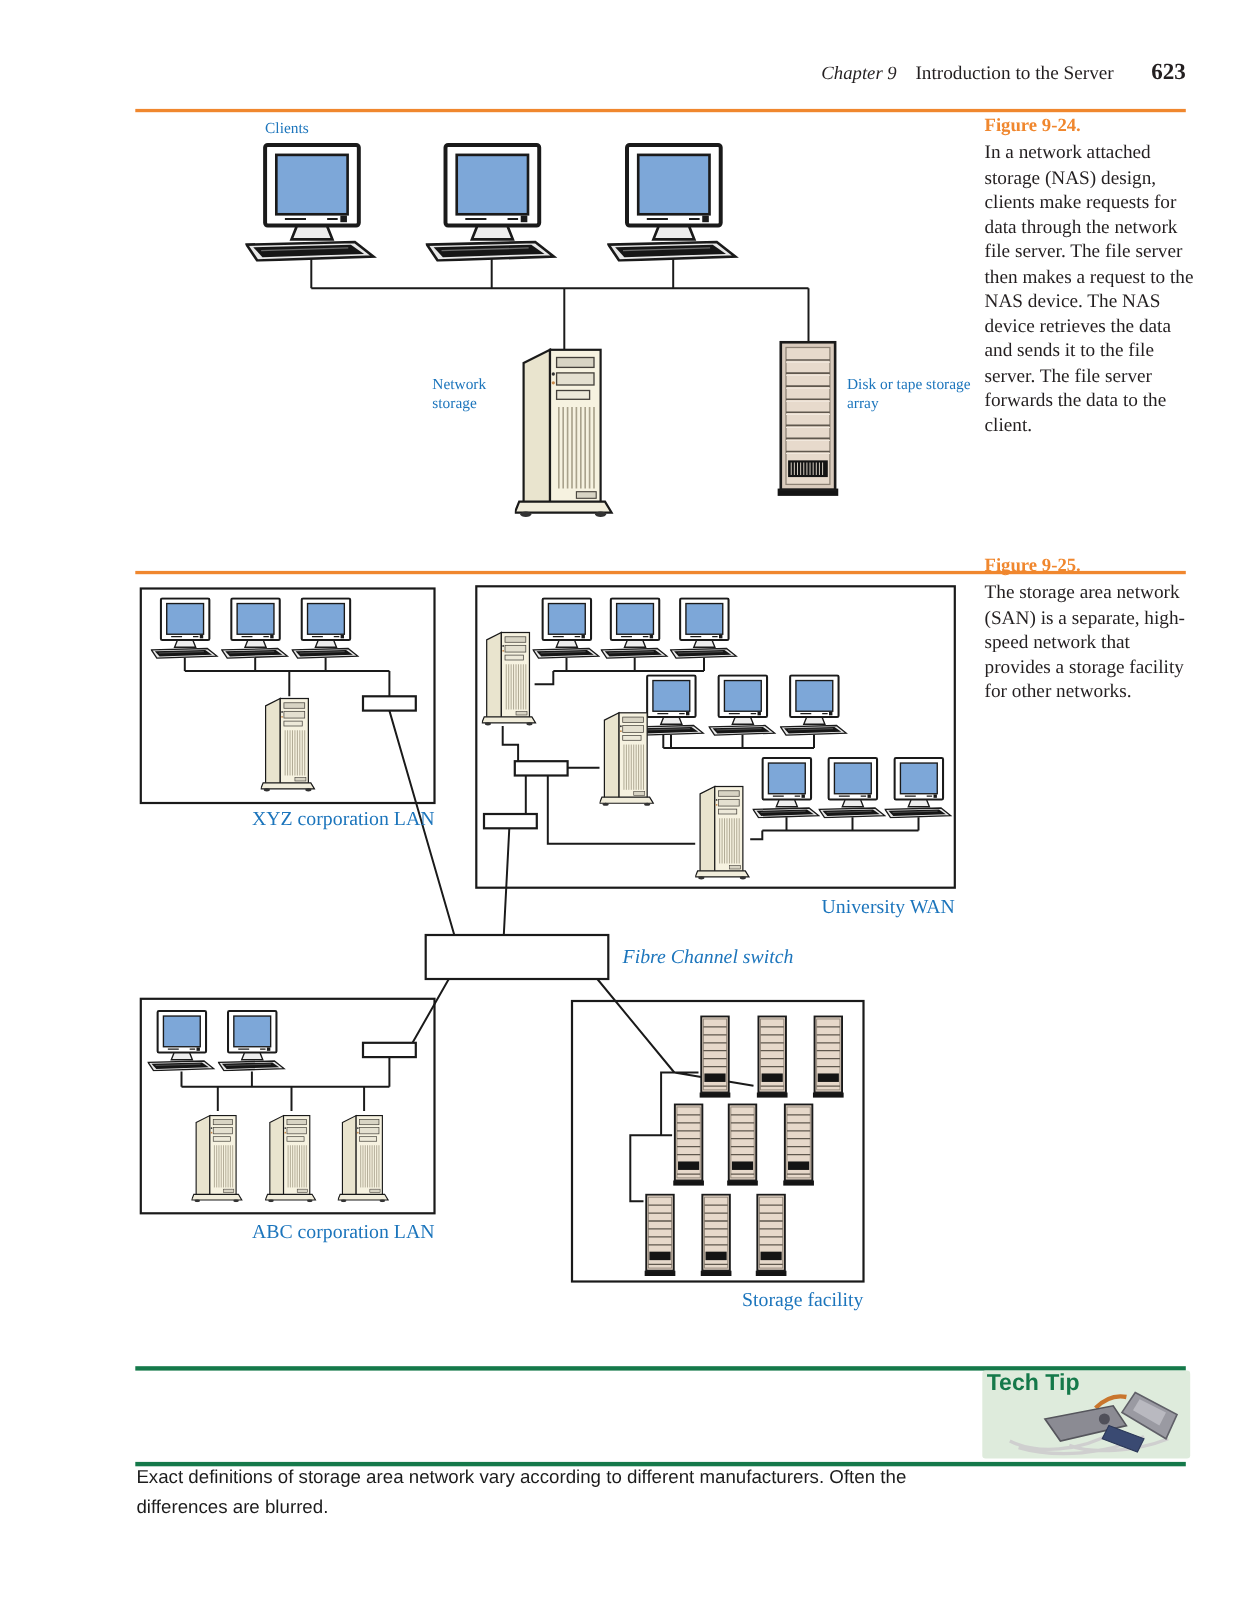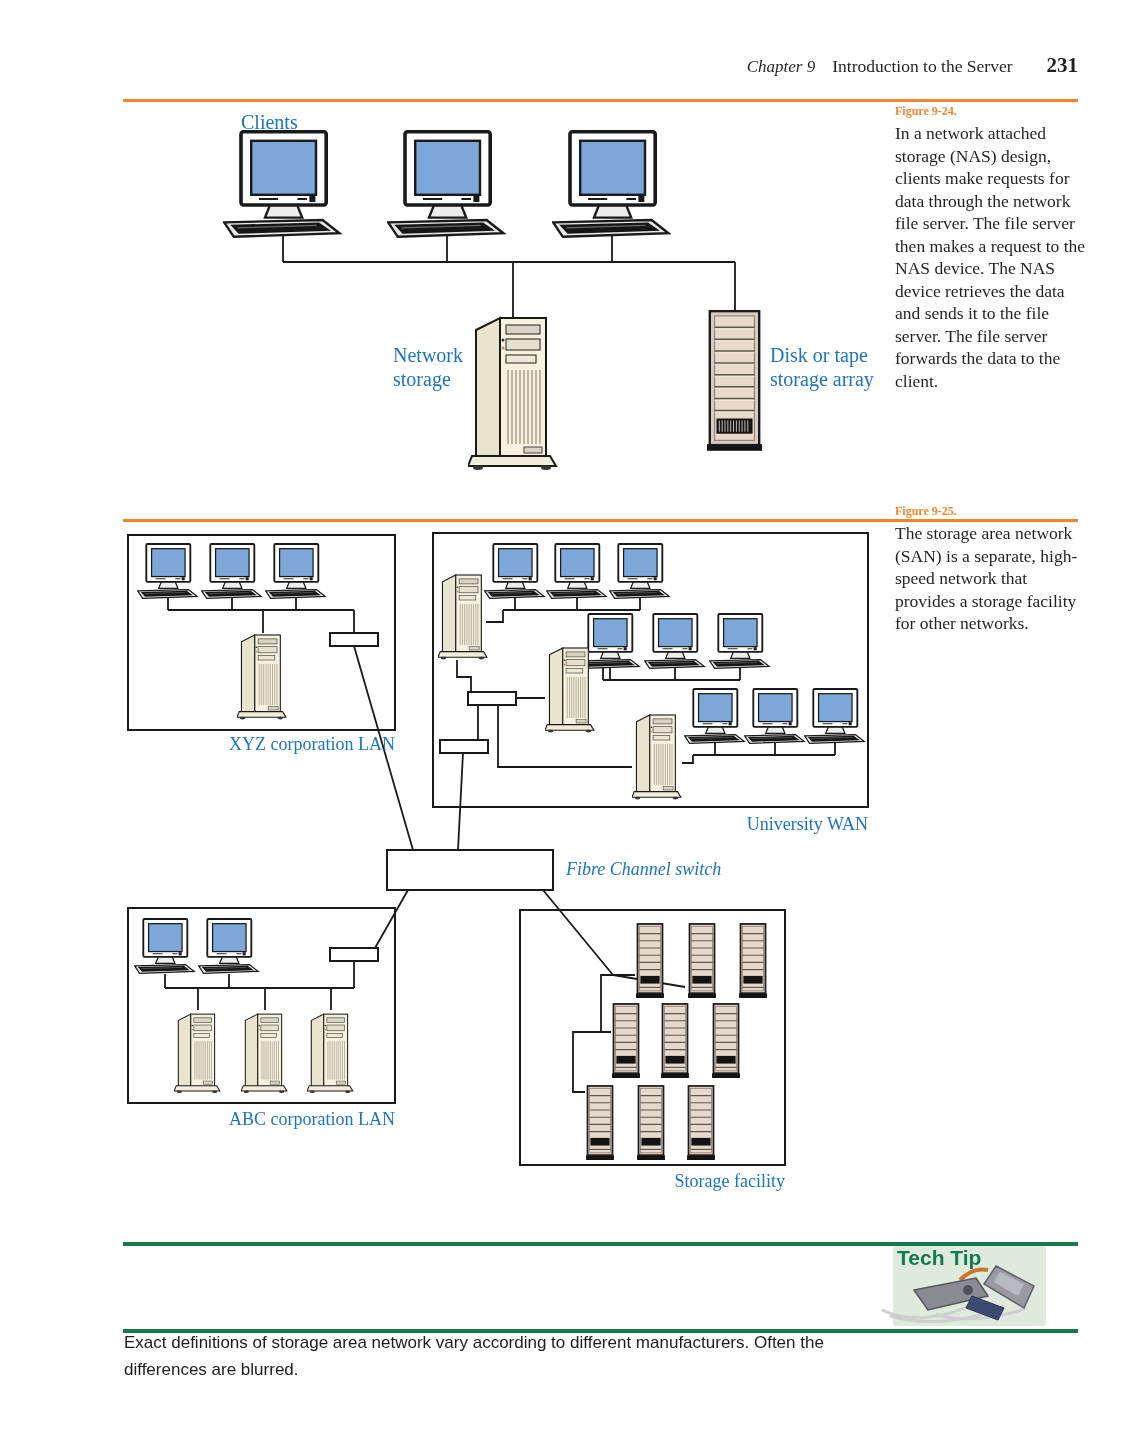--- a/index.html
+++ b/index.html
@@ -14,42 +14,42 @@
   .rule-orange{position:absolute;left:123px;width:955px;height:3px;background:#F0872E;}
   #rule1{top:99px}
   #rule2{top:519px}
   .rule-green{position:absolute;left:123px;width:955px;height:4px;background:#15794A;}
   #grule1{top:1242px}
   #grule2{top:1329px}
   
   .caption{position:absolute;left:895px;width:192px;}
   #cap24{top:104px}
   #cap25{top:504px}
-  .fig-title{color:#F0872E;font-size:12px;font-weight:bold;margin:0 0 3px 0;}
+  .fig-title{color:#F0872E;font-size:17px;font-weight:bold;margin:0 0 3px 0;}
   .fig-body{font-size:17.5px;line-height:22.5px;color:#231F20;margin:0;}
   
   .diagram{position:absolute;}
   #diag24{left:123px;top:100px;width:780px;height:410px;}
   #diag25{left:123px;top:525px;width:760px;height:680px;}
   .diagram svg{position:absolute;left:0;top:0;}
-  .dlabel{position:absolute;color:#1C75BC;font-size:20px;line-height:1.2;}
+  .dlabel{position:absolute;color:#1C75BC;font-size:14px;line-height:1.2;}
   .dlabel.big{font-size:18px;}
   .tc{text-align:right;}
   #lbl-clients{left:118px;top:10px;}
   #lbl-netserver{left:270px;top:243px;width:86px;}
   #lbl-storarr{left:647px;top:243px;width:122px;}
   #lbl-xyz{left:5px;top:209px;width:267px;}
   #lbl-univ{left:310px;top:289px;width:435px;}
   #lbl-fibre{left:443px;top:334px;font-style:italic;}
   #lbl-abc{left:5px;top:584px;width:267px;}
   #lbl-stor{left:397px;top:646px;width:265px;}
   
   .tech-text{position:absolute;left:124px;top:1312px;width:770px;
              font-family:"Liberation Sans",sans-serif;font-size:17px;line-height:27px;color:#1c1c1c;}
-  .tech-box{position:absolute;left:893px;top:1246px;width:153px;height:80px;background:#DEEBDC;border-radius:3px;}
+  .tech-box{position:absolute;left:893px;top:1246px;width:189px;height:80px;background:#DEEBDC;border-radius:3px;}
   .tech-heading{position:absolute;left:4px;top:0px;color:#15794A;
                 font-family:"Liberation Sans",sans-serif;font-weight:bold;font-size:21px;}
   .tech-tools{position:absolute;right:0;bottom:0;}
 </style>
 </head>
 <body>
 
 <div class="page">
 
   <svg width="0" height="0" style="position:absolute" aria-hidden="true">
@@ -94,21 +94,21 @@
         <path d="M4,11H26 M4,18.5H26 M4,26H26 M4,33.5H26 M4,41H26 M4,48.5H26" stroke="#5f574d" stroke-width="1.2"></path>
         <rect x="5" y="55" width="20" height="8" fill="#141414"></rect>
         <path d="M4,67H26" stroke="#5f574d" stroke-width="1.2"></path>
       </symbol>
     </defs>
   </svg>
 
   <div class="header">
     <span class="ch-label">Chapter 9</span>
     <span class="ch-title">Introduction to the Server</span>
-    <span class="pg-num">231</span>
+    <span class="pg-num">623</span>
   </div>
 
   <div class="rule-orange" id="rule1"></div>
 
   <div class="caption" id="cap24">
     <p class="fig-title">Figure 9-24.</p>
     <p class="fig-body">In a network attached storage (NAS) design, clients make requests for data through the network file server. The file server then makes a request to the NAS device. The NAS device retrieves the data and sends it to the file server. The file server forwards the data to the client.</p>
   </div>
 
   <div class="diagram" id="diag24">

